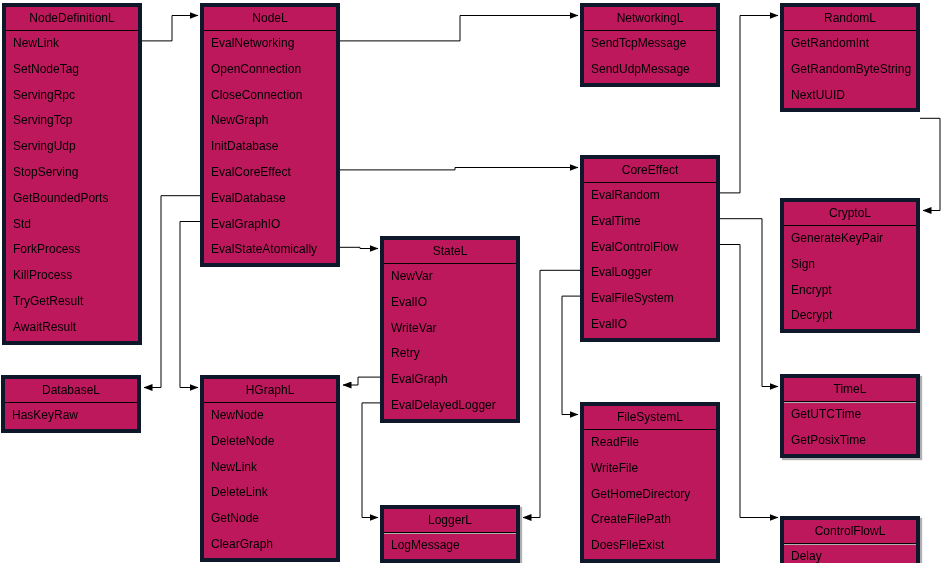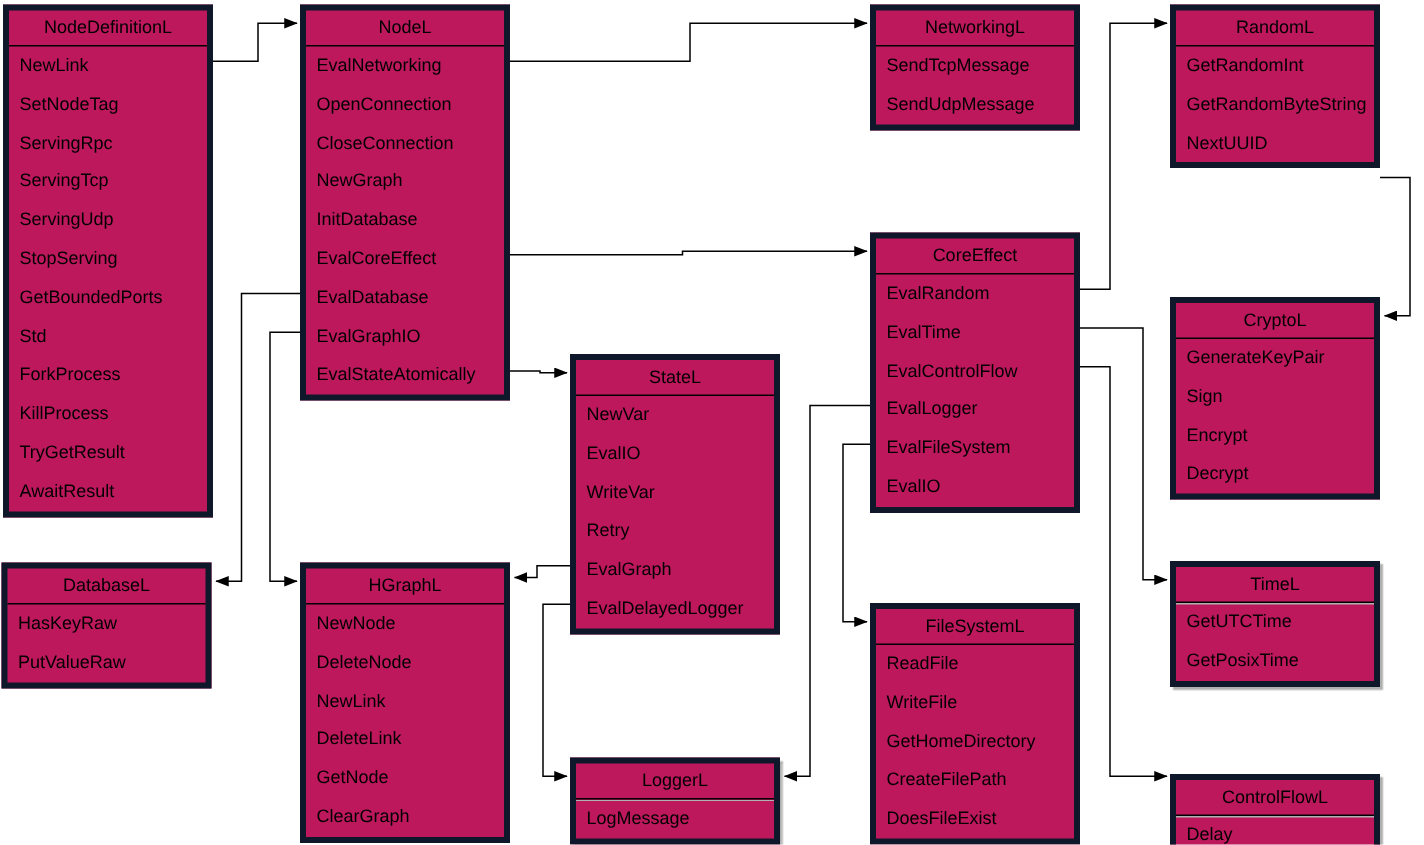--- a/index.html
+++ b/index.html
@@ -123,21 +123,20 @@
     <div class="row">EvalIO</div>
     <div class="row">WriteVar</div>
     <div class="row">Retry</div>
     <div class="row">EvalGraph</div>
     <div class="row">EvalDelayedLogger</div>
   </div>
 
   <div class="box" style="left:1px;top:375px">
     <div class="title">DatabaseL</div>
     <div class="row">HasKeyRaw</div>
-    <div class="row">PutValueRaw</div>
   </div>
 
   <div class="box" style="left:200px;top:375px">
     <div class="title">HGraphL</div>
     <div class="row">NewNode</div>
     <div class="row">DeleteNode</div>
     <div class="row">NewLink</div>
     <div class="row">DeleteLink</div>
     <div class="row">GetNode</div>
     <div class="row">ClearGraph</div>

